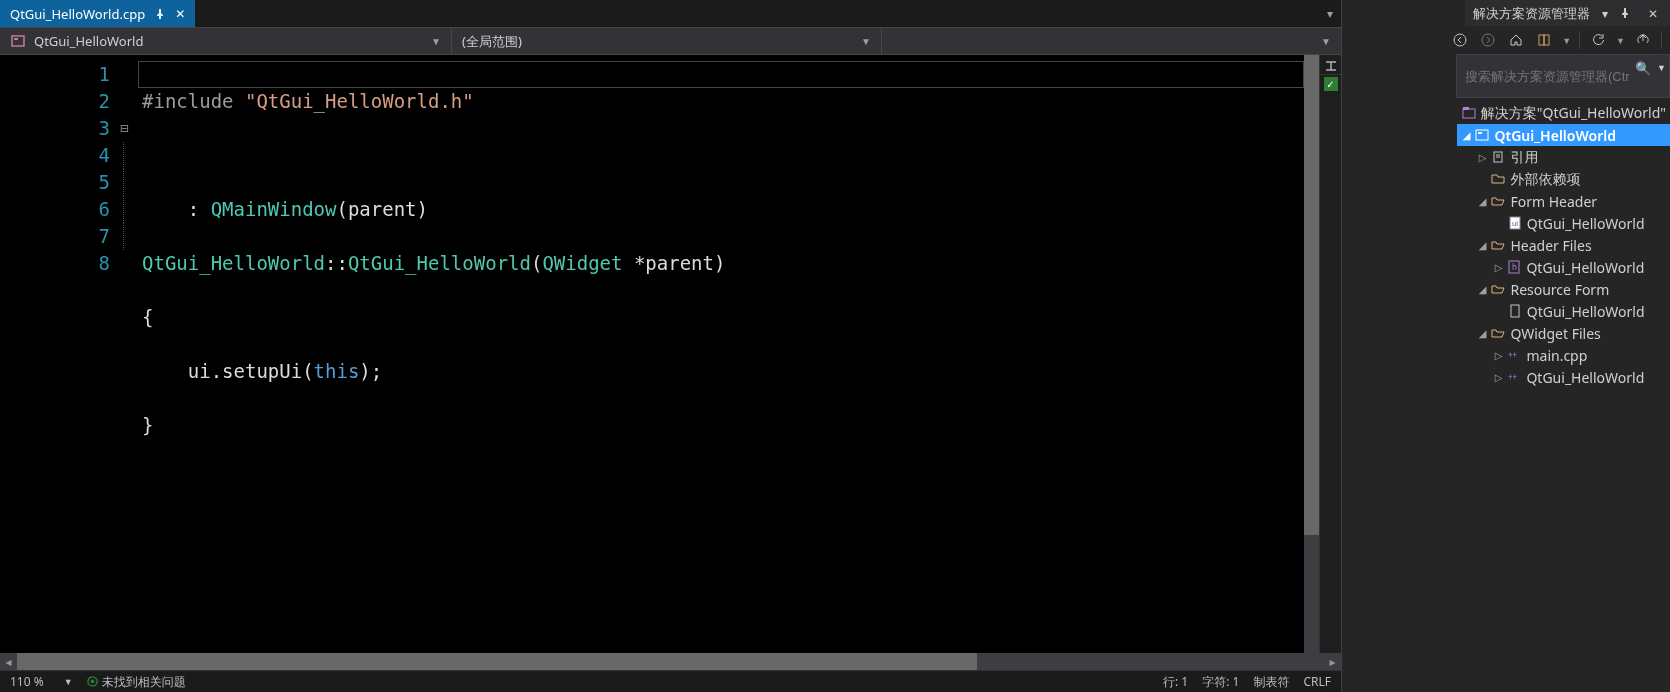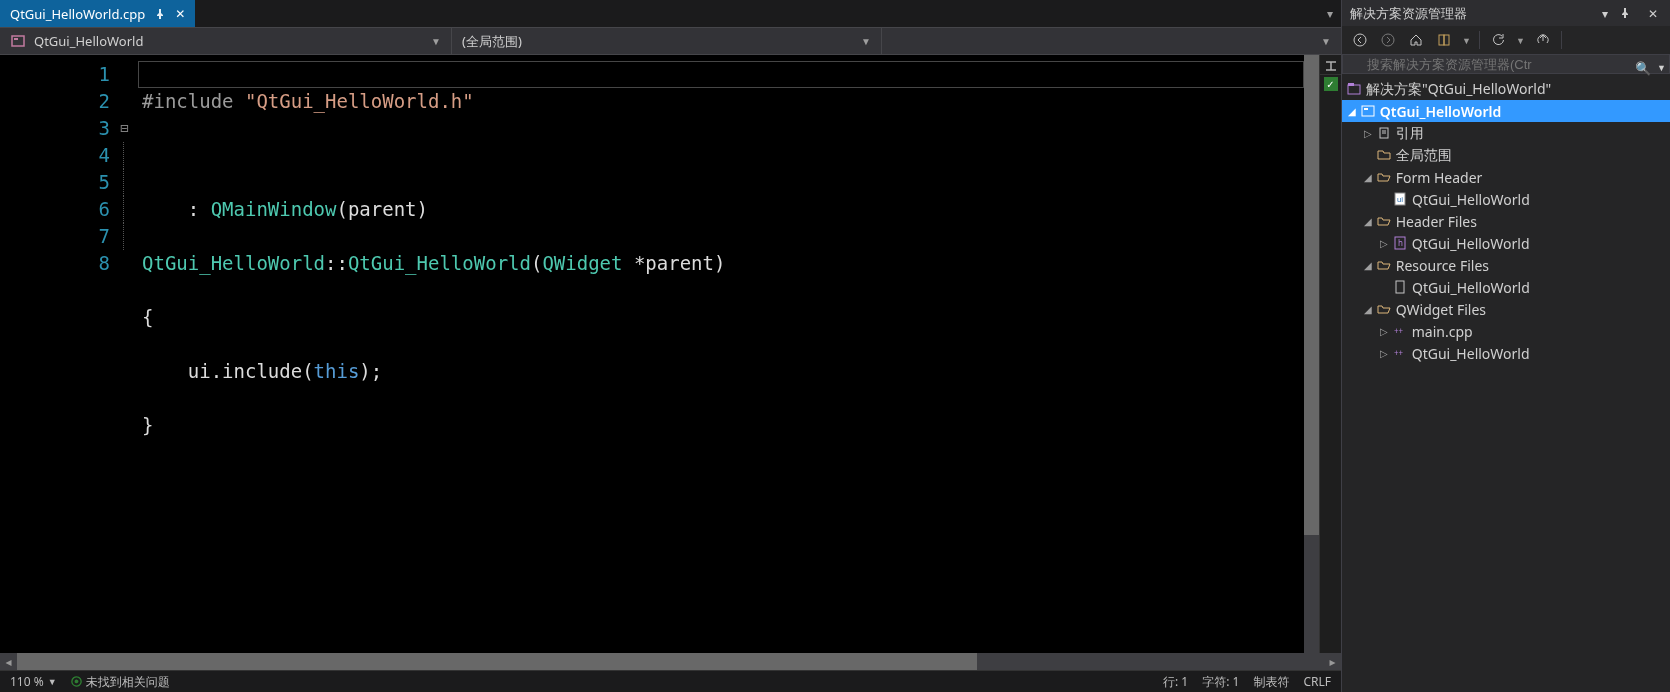--- a/index.html
+++ b/index.html
@@ -42,35 +42,35 @@
   .right-rail .split-btn{ height:20px; width:100%; display:flex; align-items:center; justify-content:center; color:#b0b0b0; border-bottom:1px solid #333;}
   .right-rail .ok-box{ margin-top:2px; width:14px; height:14px; background:#2e7d32; display:flex; align-items:center; justify-content:center; color:#fff; font-size:10px; }
 
   .code-scroll { width:15px; background:#3e3e42; }
   .code-scroll .thumb { width:100%; background:#686868; }
   .h-scroll-track{ height:17px; background:#3e3e42; display:flex; align-items:center;}
   .h-scroll-track .arrow{ width:17px; text-align:center; color:#999;}
   .h-scroll-track .thumb{ height:100%; background:#686868;}
 
   .status-bar { display:flex; align-items:center; height:22px; background:#1b1b1c; color:#bdbdbd; font-size:12px; padding:0 10px; gap:14px; border-top:1px solid #333; }
-  .status-bar .zoom { display:flex; align-items:center; gap:4px; }
+  .status-bar .zoom { display:flex; align-items:center; gap:20px; }
   .status-bar .spacer { flex:1; }
   .status-bar .check { color:#2e7d32; font-weight:bold; }
 
   
-  .se-panel { width:329px; background:#252526; display:flex; flex-direction:column; border-left:1px solid #3f3f46; }
+  .se-panel { width:329px; background:#252526; display:flex; flex-direction:column; border-left:1px solid #3f3f46;align-items:flex-end; }
   .se-title { display:flex; align-items:center; height:26px; padding:0 8px; background:#2d2d30; color:#d0d0d0; gap:6px; position:relative; }
   .se-title .title-text { flex:1; font-size:13px;}
   .se-title .tbtn { width:18px; text-align:center; color:#cfcfcf; font-size:12px; }
   .se-toolbar { display:flex; align-items:center; height:28px; padding:0 8px; gap:8px; background:#252526; color:#c5c5c5; }
   .se-toolbar .sep { width:1px; height:18px; background:#3f3f46;}
   .se-toolbar .tb-icon{ width:20px; height:20px; display:flex; align-items:center; justify-content:center;}
 
   .se-search { position:relative; margin:0; }
-  .se-search input { width:100%; height:20px; background:#333337; border:1px solid #3f3f46; color:#d0d0d0; padding:0 28px 0 24px; font-size:13px; outline:none;}
+  .se-search input { width:100%; height:44px; background:#333337; border:1px solid #3f3f46; color:#d0d0d0; padding:0 28px 0 8px; font-size:13px; outline:none;}
   .se-search .s-icon { position:absolute; right:18px; top:5px; color:#d0d0d0; font-size:13px;}
   .se-search .s-chev { position:absolute; right:4px; top:7px; color:#d0d0d0; font-size:9px;}
 
   .tree { flex:1; overflow:auto; padding:4px 0; font-size:14px; color:#d0d0d0; }
   .tree-row { display:flex; align-items:center; height:22px; padding-right:4px; gap:4px; white-space:nowrap;}
   .tree-row .tw { display:inline-block; text-align:center; color:#a0a0a0; font-size:10px;}
   .tree-row .icon { width:16px; height:16px; display:inline-flex; align-items:center; justify-content:center; }
   .tree-row.selected { background:#3399ff; color:#fff; }
   .tree-row.selected .tw,.tree-row.selected .icon{color:#fff;}
   .tree-row .bold { font-weight:600; }
@@ -142,21 +142,21 @@
         <span></span>
       </div>
       <div class="code-wrap">
         <div class="line-highlight"></div>
         <div class="code">
 <div class="line"><span class="tok-pp">#include </span><span class="tok-str">"QtGui_HelloWorld.h"</span></div>
 <div class="line"></div>
 <div class="line"><span class="tok-pn">    : </span><span class="tok-type">QMainWindow</span><span class="tok-pn">(parent)</span></div>
 <div class="line"><span class="tok-type">QtGui_HelloWorld</span><span class="tok-pn">::</span><span class="tok-type">QtGui_HelloWorld</span><span class="tok-pn">(</span><span class="tok-type">QWidget</span><span class="tok-pn"> *parent)</span></div>
 <div class="line"><span class="tok-pn">{</span></div>
-<div class="line"><span class="tok-pn">    ui.include(</span><span class="tok-bl">this</span><span class="tok-pn">);</span></div>
+<div class="line"><span class="tok-pn">    ui.setupUi(</span><span class="tok-bl">this</span><span class="tok-pn">);</span></div>
 <div class="line"><span class="tok-pn">}</span></div>
 <div class="line"></div>
         </div>
       </div>
       <div class="code-scroll">
         <div class="thumb" style="height:480px;margin-top:0"></div>
       </div>
       <div class="right-rail">
         <div class="split-btn">
           <svg width="12" height="12" viewBox="0 0 12 12">
@@ -289,21 +289,21 @@
         <span>引用</span>
       </div>
 
       <div class="tree-row" style="padding-left:22px">
         <span class="tw" style="visibility:hidden">▷</span>
         <span class="icon">
             <svg width="14" height="14" viewBox="0 0 14 14">
               <path d="M1 3h5l1 2h6v6H1z" fill="none" stroke="#dcb67a"></path>
             </svg>
           </span>
-        <span>全局范围</span>
+        <span>外部依赖项</span>
       </div>
 
       <div class="tree-row" style="padding-left:22px">
         <span class="tw">◢</span>
         <span class="icon">
             <svg width="14" height="14" viewBox="0 0 14 14">
               <path d="M1 4h4l1 2h7l-2 5H1z" fill="none" stroke="#dcb67a"></path>
             </svg>
           </span>
         <span>Form Header</span>
@@ -338,21 +338,21 @@
         <span>QtGui_HelloWorld</span>
       </div>
 
       <div class="tree-row" style="padding-left:22px">
         <span class="tw">◢</span>
         <span class="icon">
             <svg width="14" height="14" viewBox="0 0 14 14">
               <path d="M1 4h4l1 2h7l-2 5H1z" fill="none" stroke="#dcb67a"></path>
             </svg>
           </span>
-        <span>Resource Files</span>
+        <span>Resource Form</span>
       </div>
       <div class="tree-row" style="padding-left:50px">
         <span class="icon">
             <svg width="14" height="14" viewBox="0 0 14 14">
               <rect x="3" y="1" width="8" height="12" fill="none" stroke="#c5c5c5"></rect>
             </svg>
           </span>
         <span>QtGui_HelloWorld</span>
       </div>
 

